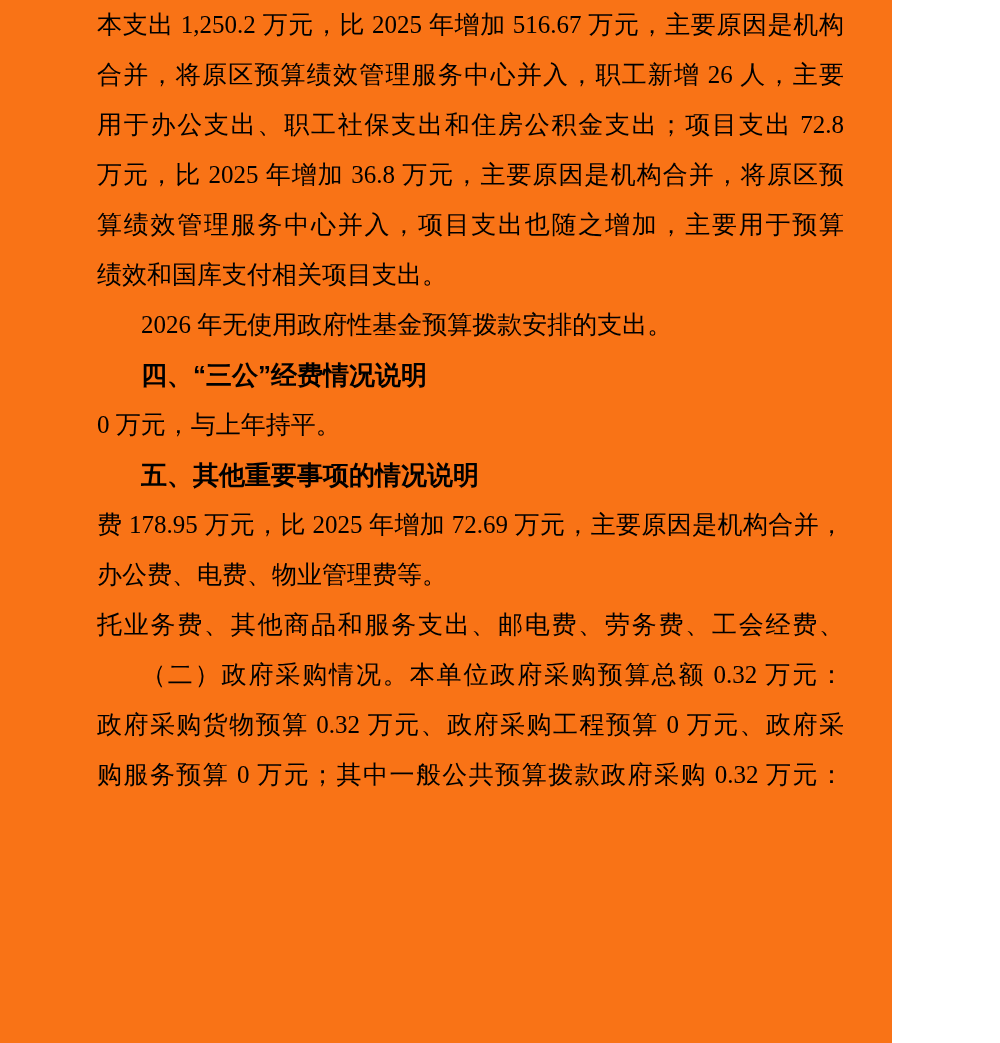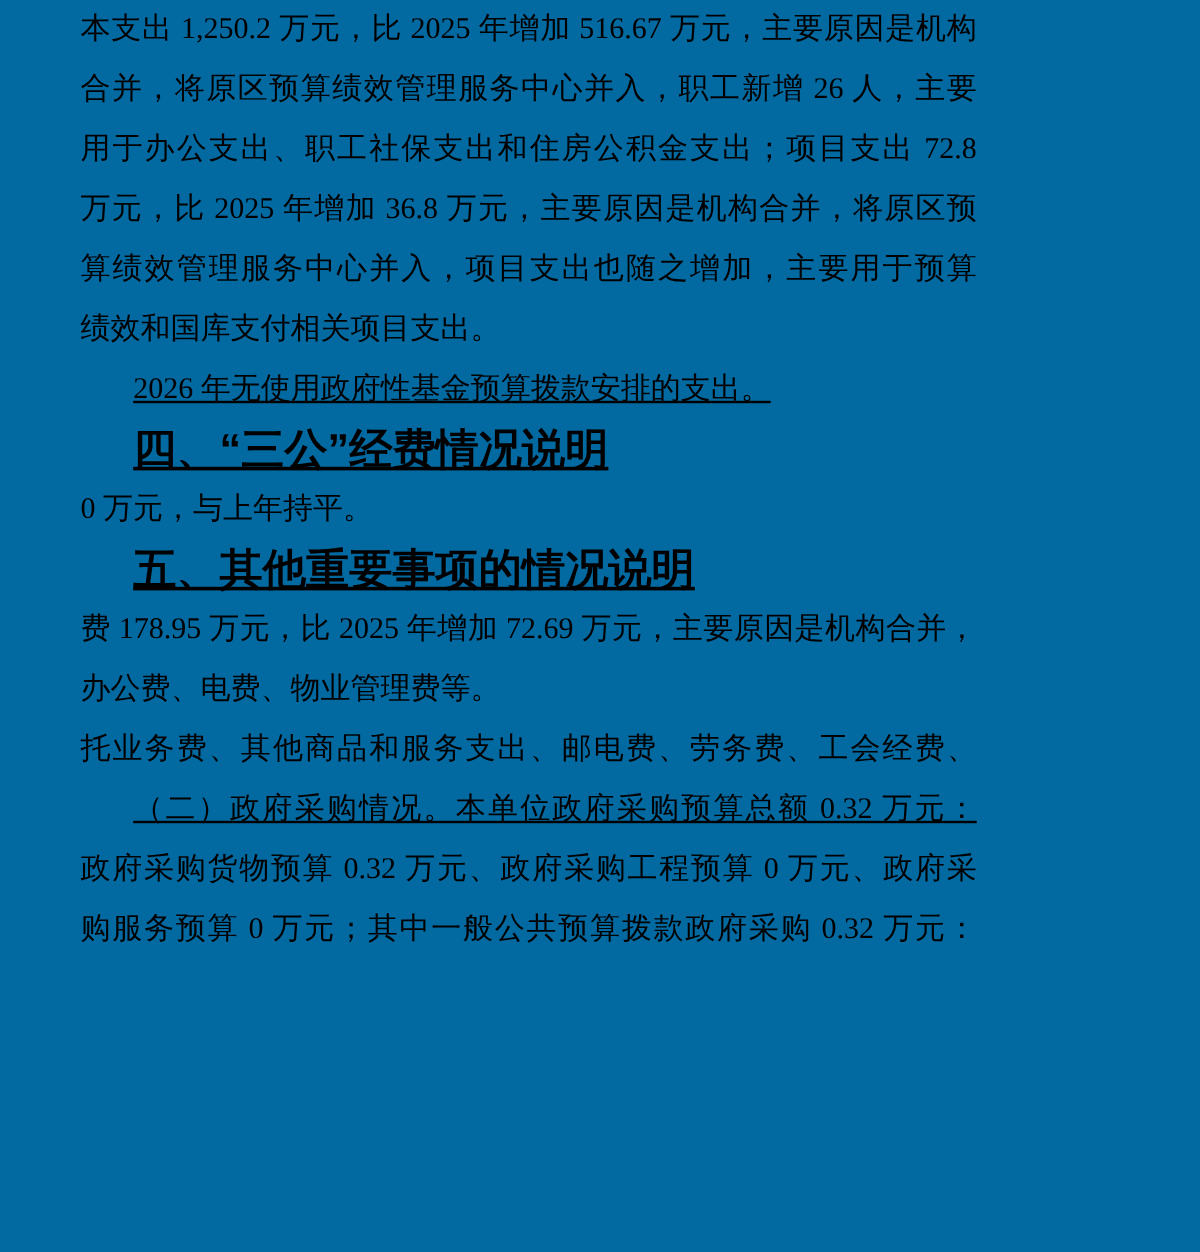--- a/index.html
+++ b/index.html
@@ -7,25 +7,25 @@
     padding: 0;
   }
   body {
     width: 1000px;
     height: 1043px;
     background: #ffffff;
     overflow: hidden;
   }
   .page {
     box-sizing: border-box;
-    width: 1000px;
+    width: 892px;
     height: 1043px;
-    padding-left: 67px;
+    padding-left: 97px;
     padding-top: 0px;
-    background: #0369a1;
+    background: #f97316;
   }
   .doc {
     width: 747px;
     font-family: "Liberation Serif", "DejaVu Serif", serif;
     font-size: 25px;
     line-height: 50px;
     color: #000000;
   }
   
   .ln {
@@ -34,27 +34,26 @@
     text-align: justify;
     text-align-last: justify;
   }
   
   .ln.end {
     text-align-last: left;
   }
   
   .ln.ind {
     text-indent: 44px;
-    text-decoration: underline;
   }
   
   .ln.head {
     font-family: "Liberation Sans", "DejaVu Sans", sans-serif;
     font-weight: 700;
-    font-size: 36px;
+    font-size: 26px;
     text-align-last: left;
   }
 </style>
 </head>
 <body>
 
 <div class="page">
   <div class="doc">
 
     <div class="ln">本支出 1,250.2 万元，比 2025 年增加 516.67 万元，主要原因是机构</div>

